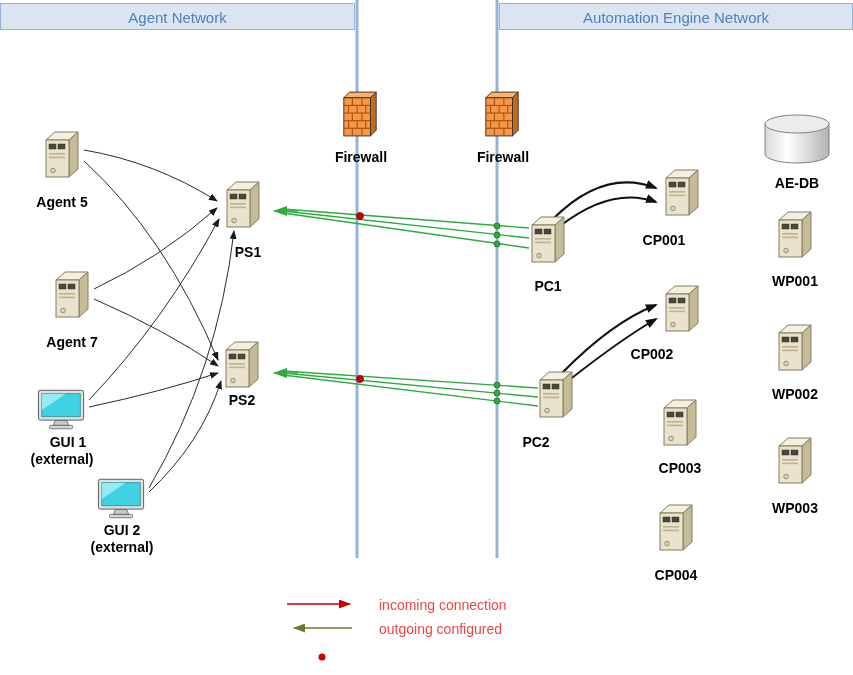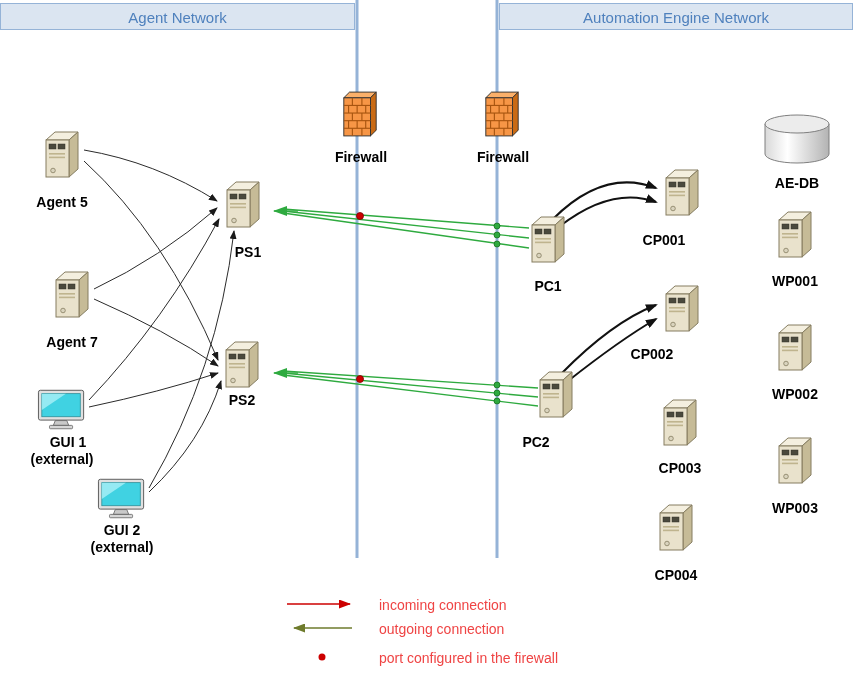--- a/index.html
+++ b/index.html
@@ -191,16 +191,15 @@
   <div class="lbl" style="left:620px;top:460px">CP003</div>
   <div class="lbl" style="left:616px;top:567px">CP004</div>
   <div class="lbl" style="left:737px;top:175px">AE-DB</div>
   <div class="lbl" style="left:735px;top:273px">WP001</div>
   <div class="lbl" style="left:735px;top:386px">WP002</div>
   <div class="lbl" style="left:735px;top:500px">WP003</div>
   <div class="lbl" style="left:301px;top:149px">Firewall</div>
   <div class="lbl" style="left:443px;top:149px">Firewall</div>
 
   <div class="legend-lbl" style="top:597px">incoming connection</div>
-  <div class="legend-lbl" style="top:621px">outgoing connection</div>
-  <div class="legend-lbl" style="top:650px">port configured in the firewall</div>
+  <div class="legend-lbl" style="top:621px">outgoing configured</div>
 
 </div>
 
 </body></html>

